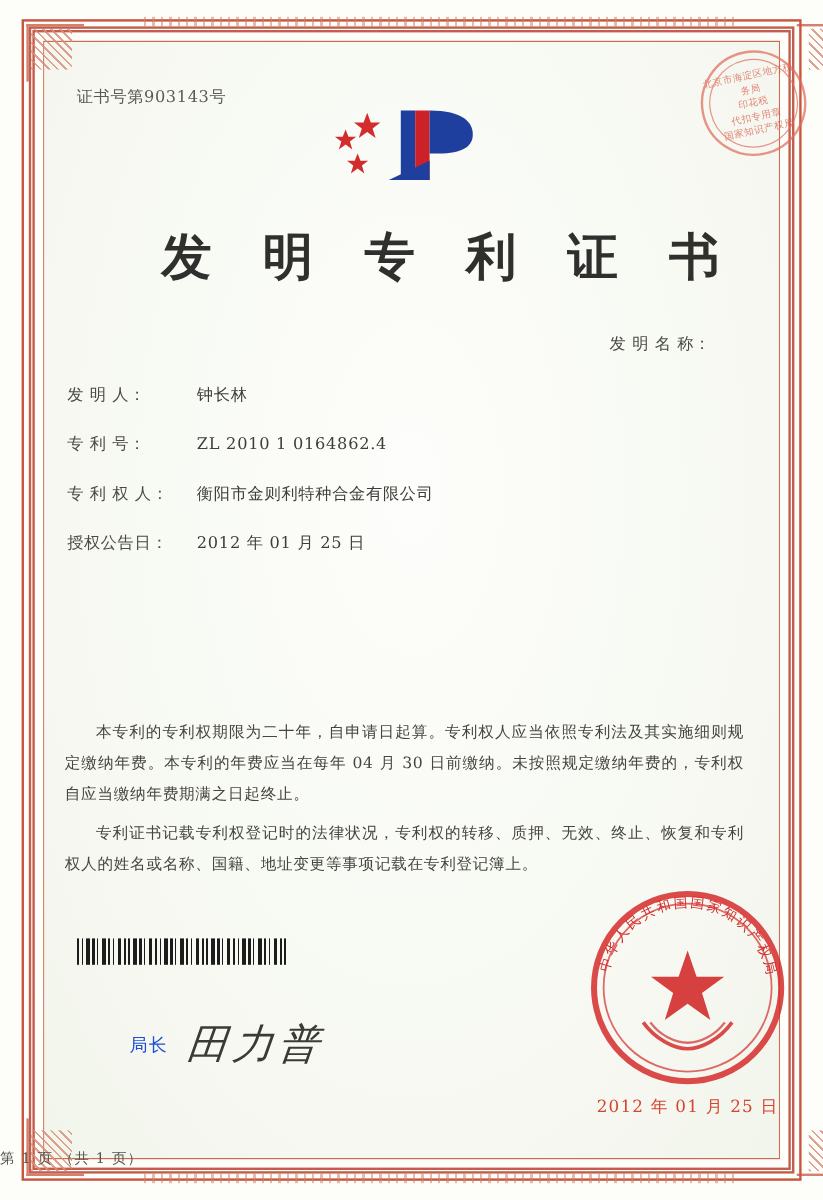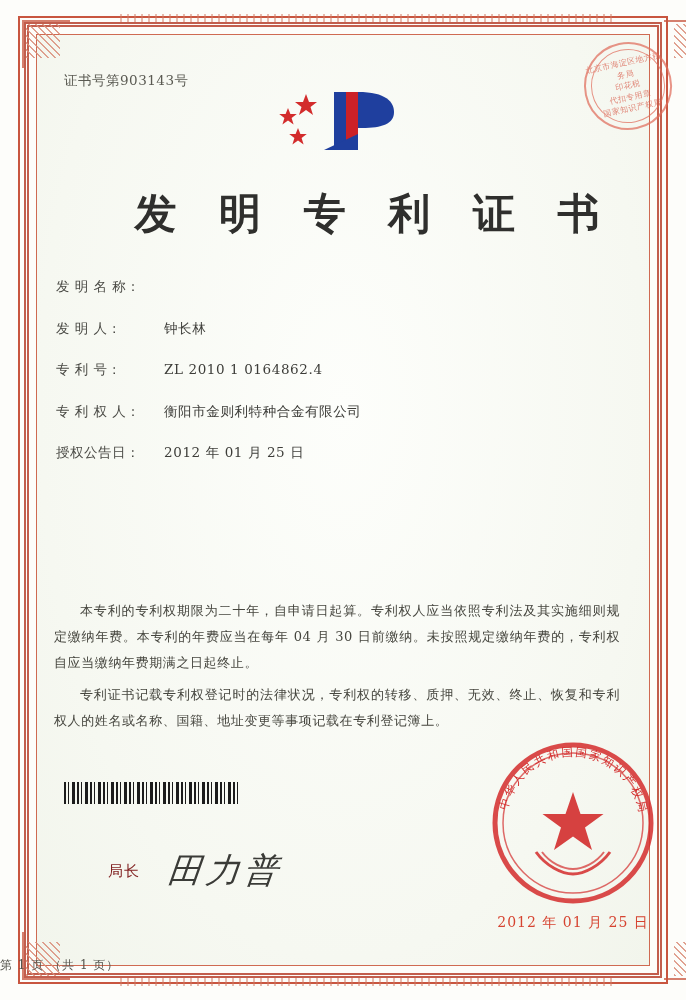--- a/index.html
+++ b/index.html
@@ -161,20 +161,21 @@
     left: 56px; top: 278px;
     width: 560px;
   }
   .field-row {
     display: flex;
     align-items: baseline;
     margin-bottom: 23.5px;
     font-size: 13.5px;
     color: #444440;
     font-family: "DejaVu Serif", serif;
+    justify-content: flex-end;
   }
   .field-label {
     width: 108px;
     flex: 0 0 108px;
     letter-spacing: 4px;
     color: #4a4a45;
   }
   .field-label.tight { letter-spacing: 0.5px; }
   .field-value {
     flex: 1;
@@ -213,24 +214,24 @@
 
   
   .sig-row {
     position: absolute;
     left: 108px; top: 848px;
     display: flex;
     align-items: center;
   }
   .sig-label {
     font-size: 15px;
-    color: #7f1d1d;
+    color: #1d4ed8;
     font-family: Liberation Mono, monospace;
     letter-spacing: 1px;
-    margin-right: 28px;
+    margin-right: 16px;
   }
   .sig-name {
     font-size: 34px;
     color: #2b2b28;
     font-family: "DejaVu Serif", serif;
     font-style: italic;
     letter-spacing: 4px;
     transform: skewX(-6deg);
     opacity: 0.92;
   }

